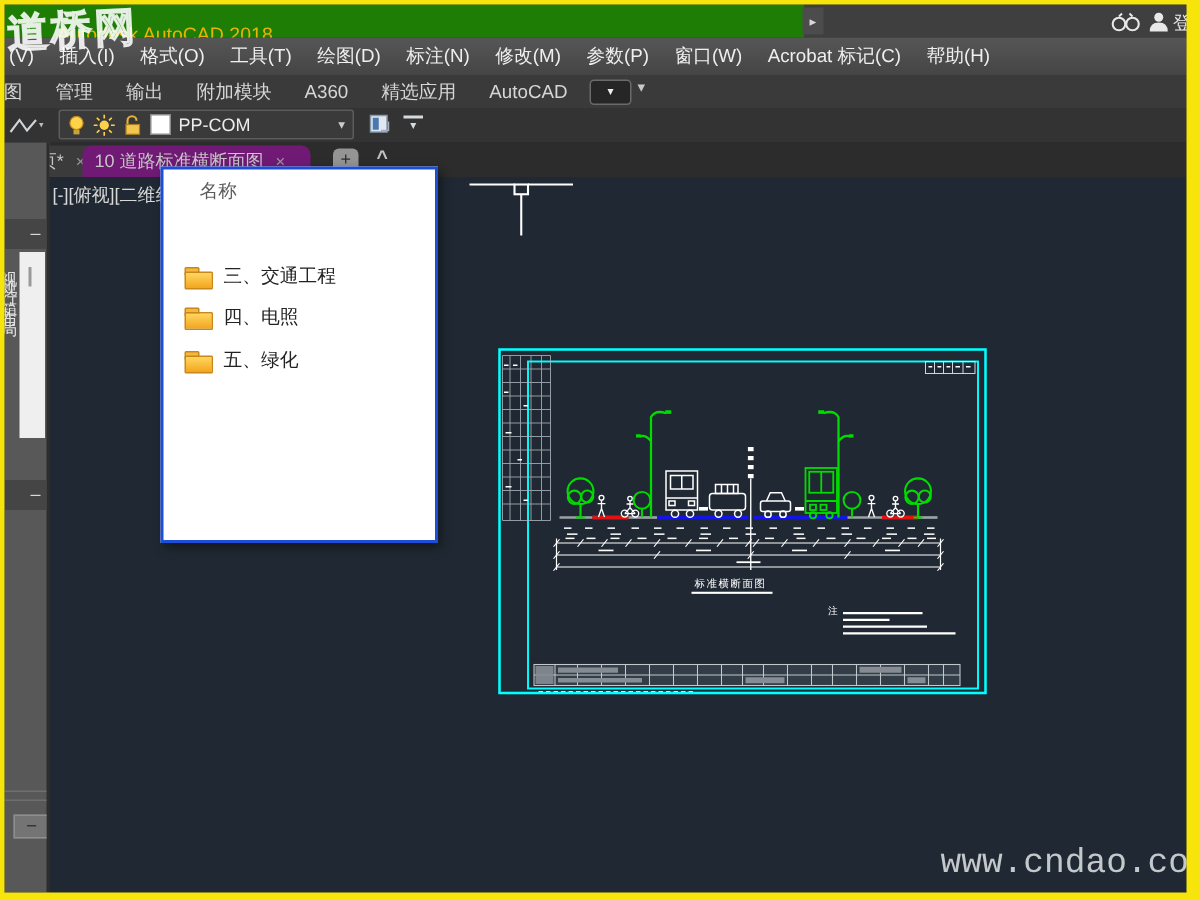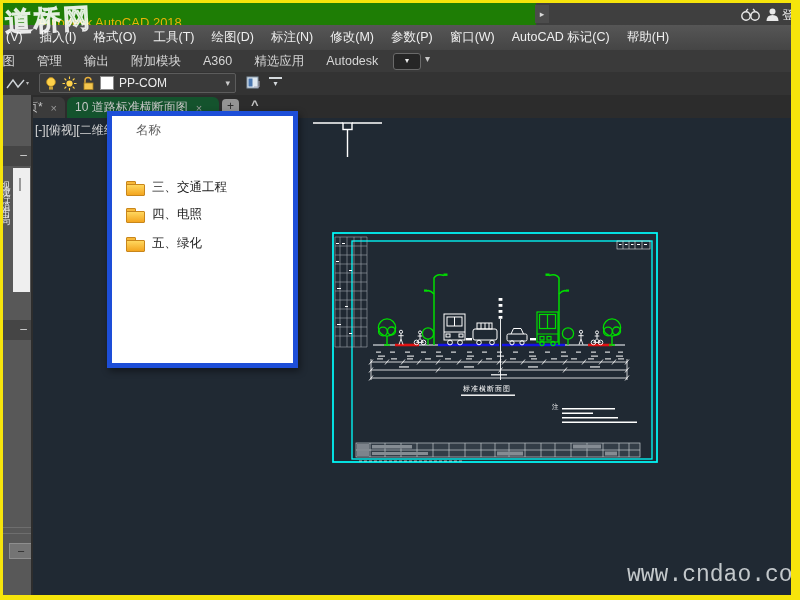--- a/index.html
+++ b/index.html
@@ -52,21 +52,21 @@
   #vslider{position:absolute;left:10px;top:73px;width:17px;height:124px;background:#efefef;}
   #vslider .tick{position:absolute;left:6px;top:10px;width:2px;height:13px;background:#9a9a9a;}
   .striprule{position:absolute;left:0;width:30px;height:1px;background:#6e6e6e;}
   #stripbtn{position:absolute;left:6px;top:448px;width:22px;height:14px;background:#747474;
             border:1px solid #8e8e8e;color:#222;font-size:11px;text-align:center;line-height:12px;}
   
   #canvas{left:33px;top:118px;width:758px;height:477px;background:#202933;}
   #vplabel{position:absolute;left:2px;top:4px;color:#d8d8d8;font-size:12px;white-space:nowrap;}
   
   #sheetpanel{left:107px;top:111px;width:181px;height:247px;background:#ffffff;z-index:30;
-              border:5px solid #1d4ed8;box-shadow:2px 3px 7px rgba(0,0,0,.45);}
+              border:2px solid #1d4ed8;box-shadow:2px 3px 7px rgba(0,0,0,.45);}
   #sheetpanel .hdr{position:absolute;left:24px;top:6px;color:#5c5c5c;font-size:12.5px;}
   .srow{position:absolute;left:14px;height:22px;display:flex;align-items:center;gap:9px;}
   .srow .lbl{font-size:12.5px;color:#222222;white-space:nowrap;}
   .folder{position:relative;width:17px;height:15px;}
   .folder .body{position:absolute;left:0;top:4px;width:17px;height:10px;
                 background:linear-gradient(#ffd75e,#f3a51f);border:1px solid #c8861b;border-radius:1px;}
   .folder .tab{position:absolute;left:0;top:1px;width:8px;height:4px;
                background:#f7b83a;border:1px solid #c8861b;border-radius:1px;}
   
   #wmcorner{left:5px;top:2px;z-index:40;font-family:"DejaVu Serif",serif;font-size:27px;font-weight:bold;
@@ -101,32 +101,32 @@
   <div class="abs" id="menubar">
     <span>(V)</span>
     <span>插入(I)</span>
     <span>格式(O)</span>
     <span>工具(T)</span>
     <span>绘图(D)</span>
     <span>标注(N)</span>
     <span>修改(M)</span>
     <span>参数(P)</span>
     <span>窗口(W)</span>
-    <span>AutoCAD 标记(C)</span>
+    <span>Acrobat 标记(C)</span>
     <span>帮助(H)</span>
   </div>
 
   <div class="abs" id="ribbonrow">
     <span class="rtab">视图</span>
     <span class="rtab">管理</span>
     <span class="rtab">输出</span>
     <span class="rtab">附加模块</span>
     <span class="rtab">A360</span>
     <span class="rtab">精选应用</span>
-    <span class="rtab">Autodesk</span>
+    <span class="rtab">AutoCAD</span>
   </div>
   <div class="abs" id="ribbonpill">▾</div>
   <span class="abs" id="ribboncaret">▾</span>
 
   <div class="abs" id="toolbarrow">
     <svg class="abs" style="left:3px;top:4px;" width="24" height="15">
       <path d="M1 12 L7 4 L12 11 L18 4" stroke="#cfd4d8" stroke-width="1.4" fill="none"></path>
       <path d="M20 6 l3 0 l-1.5 3 z" fill="#bbbbbb"></path>
     </svg>
     <div class="abs" id="layerpanel">
@@ -154,21 +154,21 @@
       <path d="M13 5 v6 h-5" stroke="#aab" fill="none"></path>
     </svg>
     <div class="abs" id="collapsebtn">▾</div>
   </div>
 
   <div class="abs" id="tabrow">
     <div class="ftab" style="left:-28px;width:90px;background:#3b3b3b;justify-content:flex-end;">
       <span class="lbl">提页*</span>
       <span class="x">×</span>
     </div>
-    <div class="ftab" style="left:64px;width:152px;background:#14532d;">
+    <div class="ftab" style="left:52px;width:152px;background:#701a75;">
       <span class="lbl">10 道路标准横断面图</span>
       <span class="x">×</span>
     </div>
     <div class="abs" id="plusbtn">+</div>
     <span class="abs" id="tabcaret">^</span>
   </div>
 
   <div class="abs" id="leftstrip">
     <div class="minblock" style="top:51px;">–</div>
     <div id="vlabel">视规行箱布局</div>

